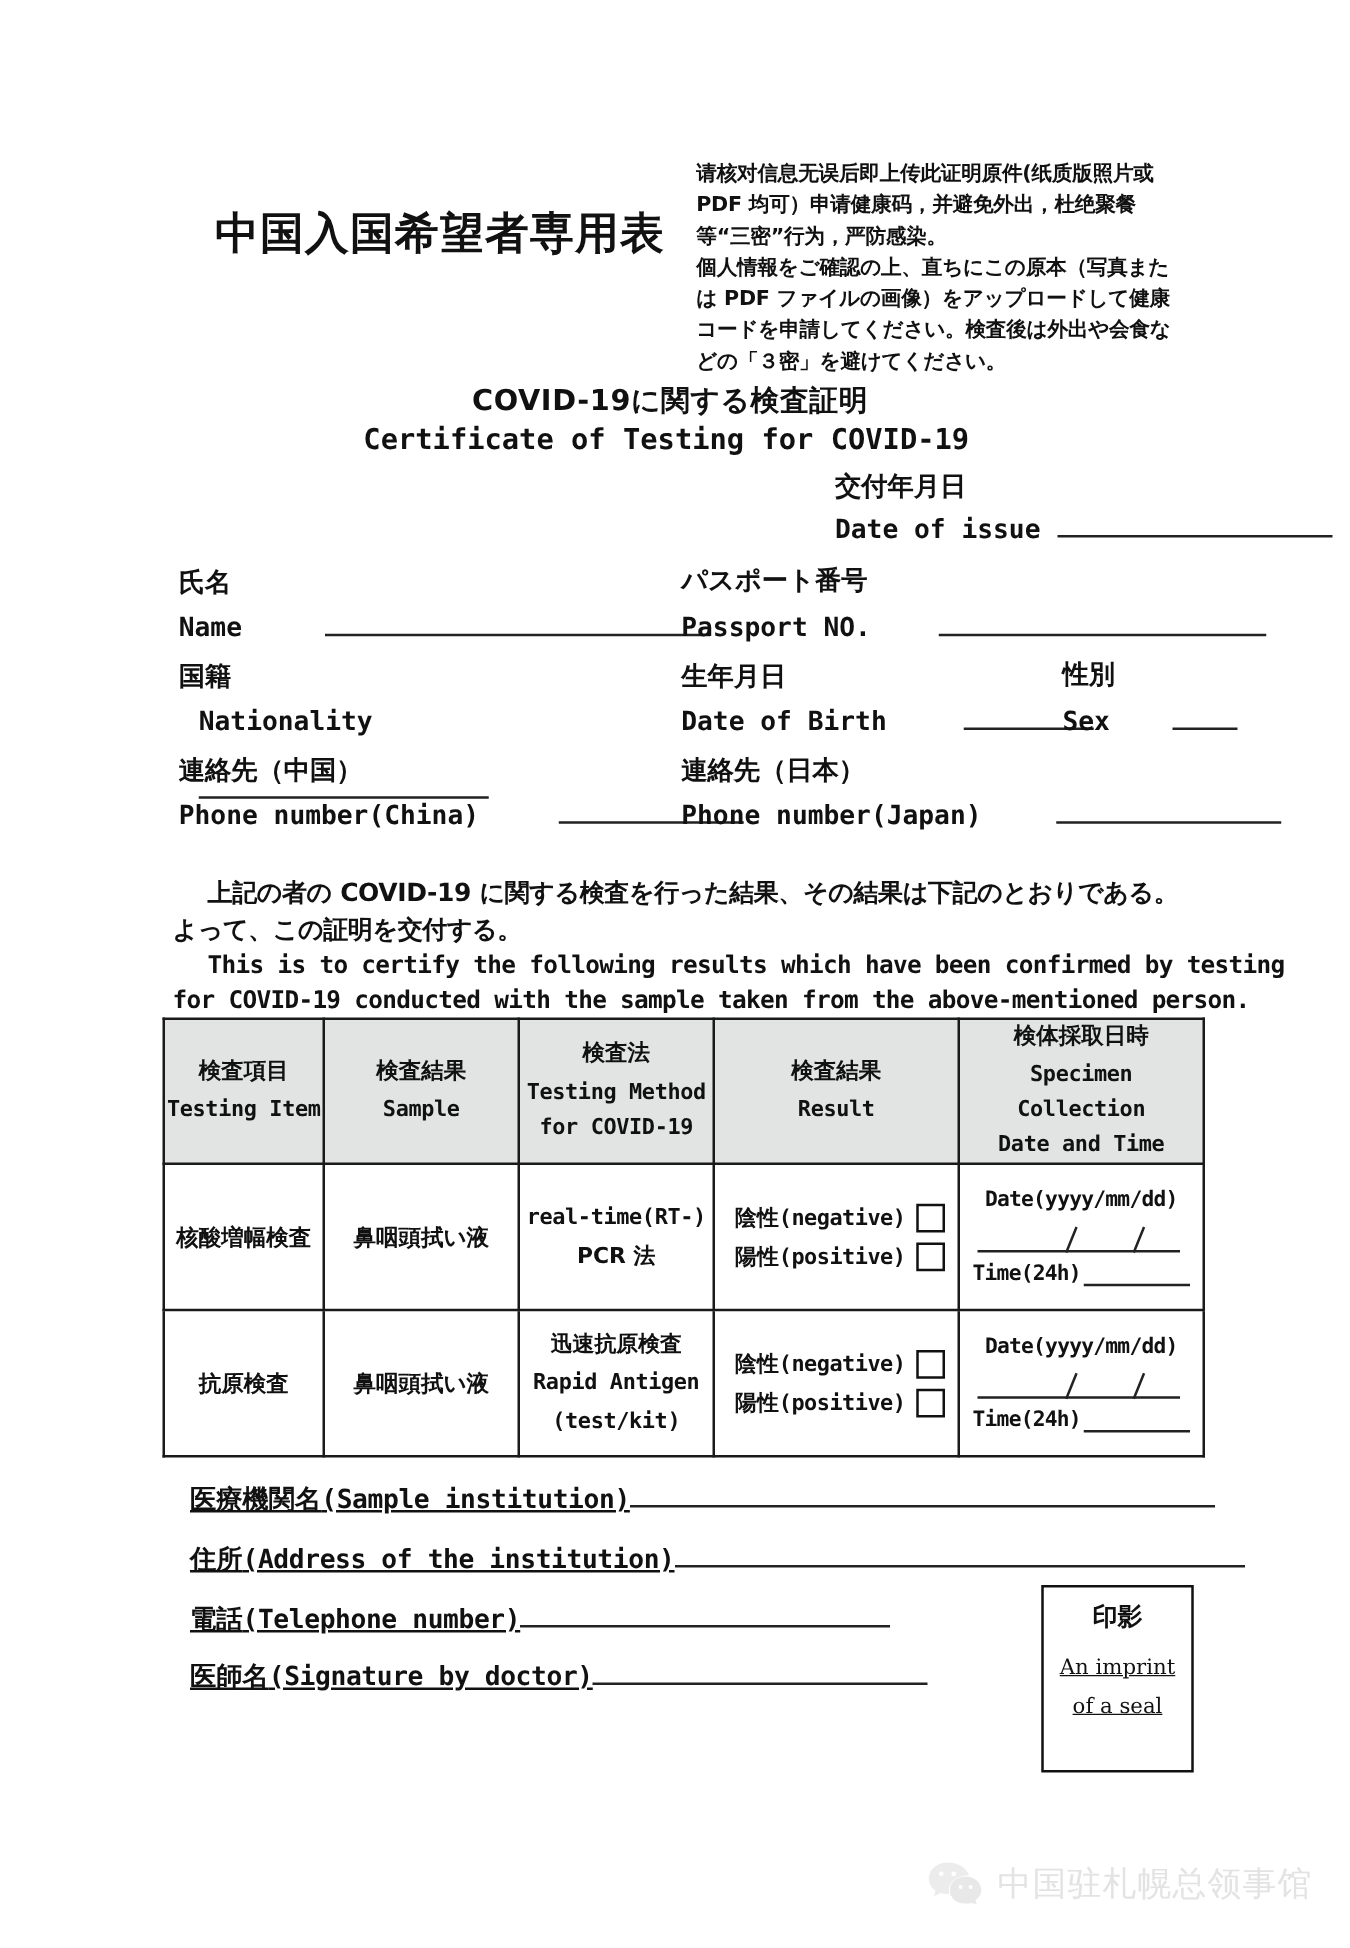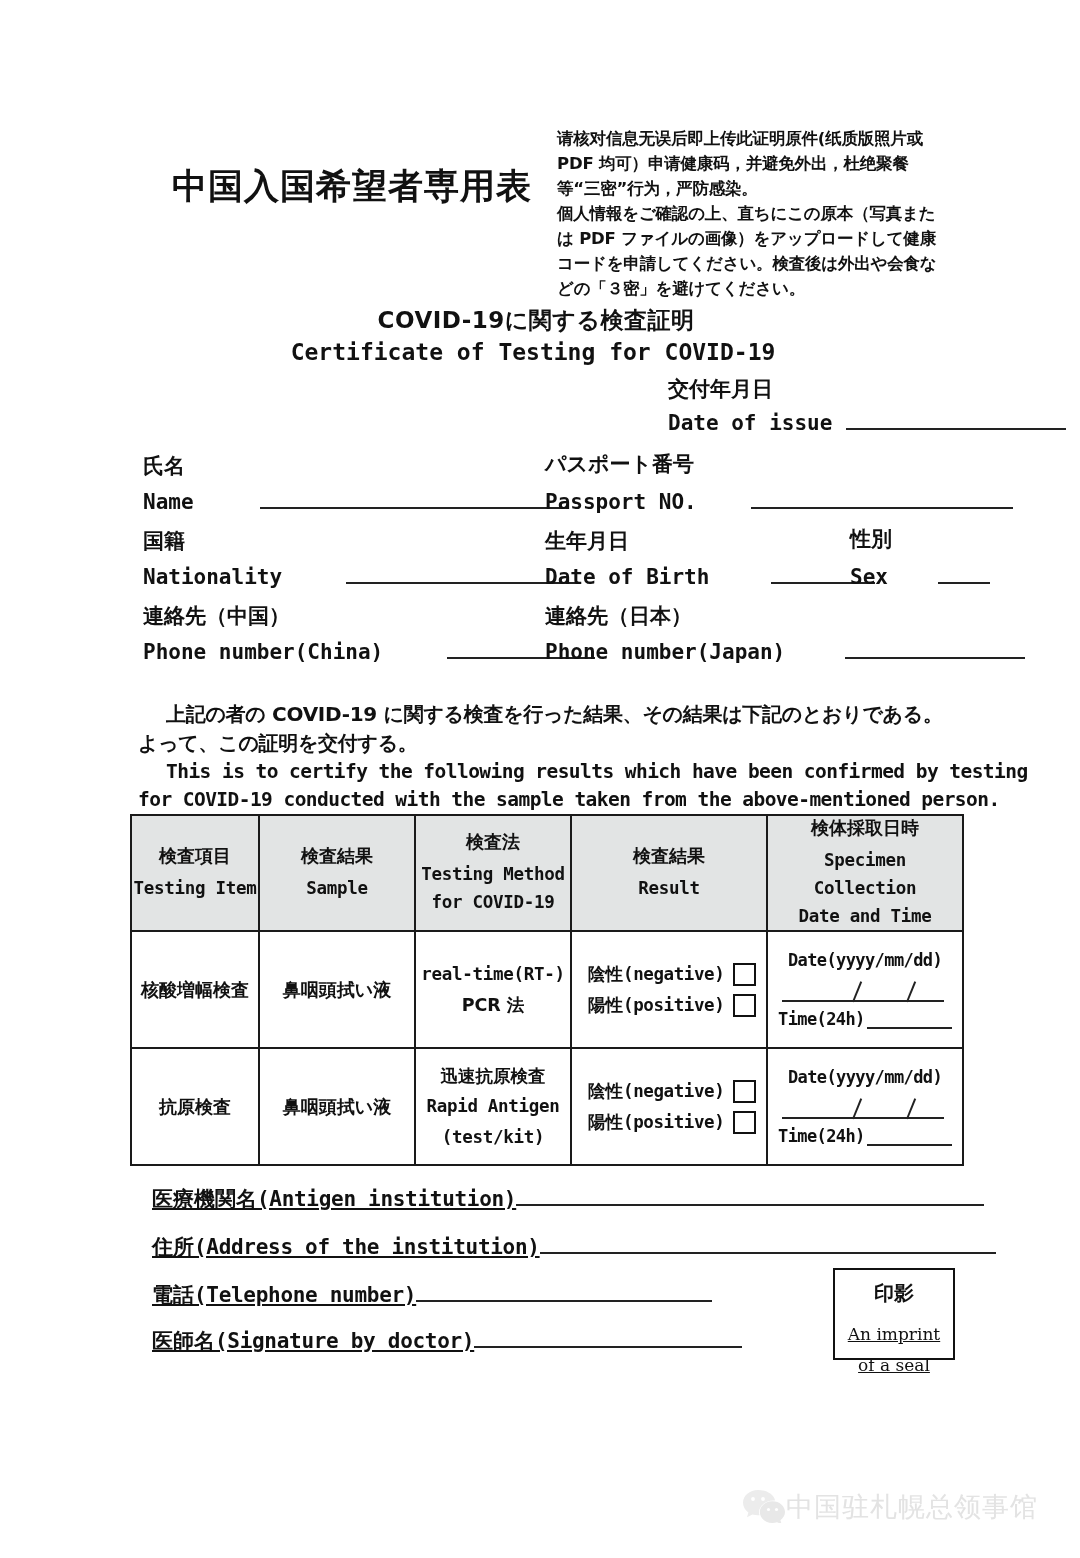--- a/index.html
+++ b/index.html
@@ -248,21 +248,21 @@
     font-family: "DejaVu Sans Mono", "Liberation Mono", monospace;
     letter-spacing: -0.3px;
   }
 
   
   .seal {
     position: absolute;
     left: 833px;
     top: 1268px;
     width: 122px;
-    height: 92px;
+    height: 150px;
     border: 2px solid #111;
     text-align: center;
     box-sizing: border-box;
     padding-top: 10px;
   }
   .seal-jp {
     font-size: 20px;
     font-weight: bold;
     display: block;
     margin-bottom: 12px;
@@ -275,20 +275,21 @@
     text-decoration: underline;
   }
 
   
   .footer {
     position: absolute;
     left: 742px;
     top: 1487px;
     display: flex;
     align-items: center;
+    gap: 12px;
     opacity: 1;
   }
   .wechat-icon { flex: none; }
   .footer-text {
     font-size: 27px;
     color: #e3e3e3;
     letter-spacing: 1px;
     white-space: nowrap;
     font-family: "DejaVu Sans", "Liberation Sans", sans-serif;
   }
@@ -320,21 +321,21 @@
     <span class="rule" style="width:308px; margin-left:18px;"></span>
   </div>
 
   <div class="fld-jp" style="left:545px; top:450px;">パスポート番号</div>
   <div class="fld-en" style="left:545px; top:490px;">
     <span>Passport NO.</span>
     <span class="rule" style="width:262px; margin-left:6px;"></span>
   </div>
 
   <div class="fld-jp" style="left:143px; top:527px;">国籍</div>
-  <div class="fld-en" style="left:143px; top:565px;">
+  <div class="fld-en" style="left:143px; top:565px;flex-direction:column;">
     <span>Nationality</span>
     <span class="rule" style="width:232px; margin-left:16px;"></span>
   </div>
 
   <div class="fld-jp" style="left:545px; top:527px;">生年月日</div>
   <div class="fld-en" style="left:545px; top:565px;">
     <span>Date of Birth</span>
     <span class="rule" style="width:104px; margin-left:14px;"></span>
   </div>
 
@@ -459,21 +460,21 @@
             <span>Time(24h)</span>
             <span class="rule"></span>
           </div>
         </td>
       </tr>
     </tbody>
   </table>
 
   <div class="inst" style="left:152px; top:1185px;">
     <span>医療機関名</span>
-    <span class="mono">(Antigen institution)</span>
+    <span class="mono">(Sample institution)</span>
     <span class="rule" style="width:468px;"></span>
   </div>
 
   <div class="inst" style="left:152px; top:1281px;">
     <span>電話</span>
     <span class="mono">(Telephone number)</span>
     <span class="rule" style="width:296px;"></span>
   </div>
 
   <div class="inst" style="left:152px; top:1233px;">

